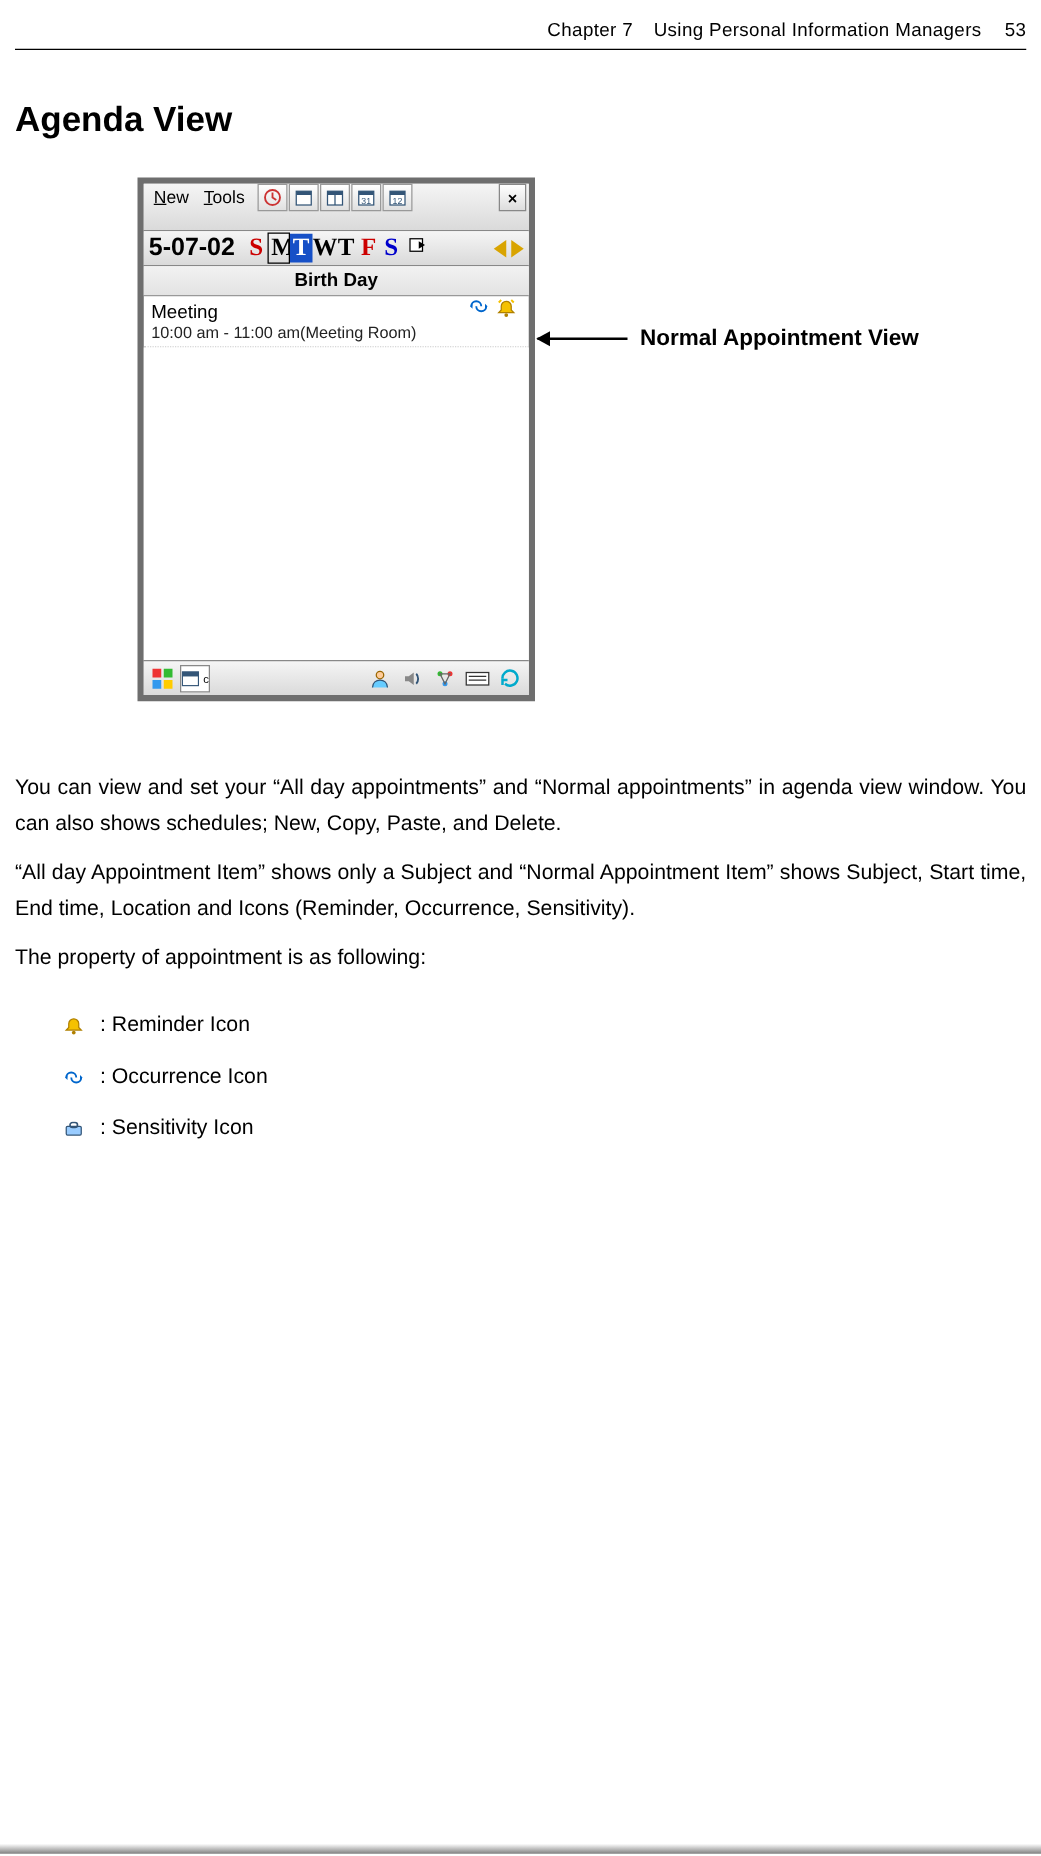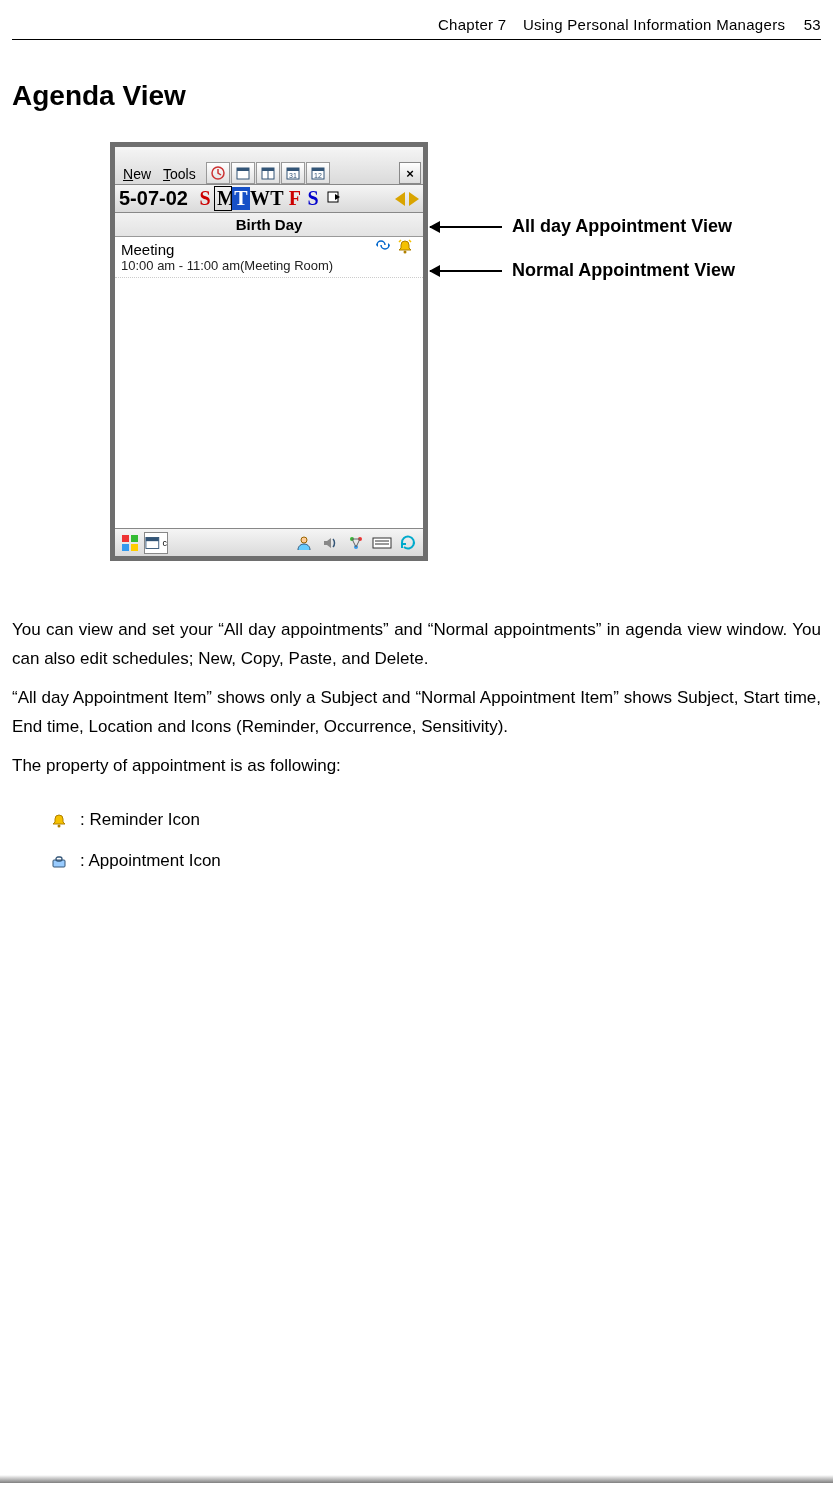--- a/index.html
+++ b/index.html
@@ -42,21 +42,21 @@
     width: 318px;
     border: 5px solid #6E6E6E;
     background: #fff;
     font-family: Tahoma, Arial, sans-serif;
     font-size: 13px;
   }
   .toolbar {
     background: linear-gradient(#F5F5F5, #DADADA);
     border-bottom: 1px solid #888;
     display: flex;
-    align-items: flex-end;
+    align-items: flex-start;
     height: 38px;
     padding: 0 2px;
   }
   .menu-item {
     padding: 2px 6px;
     font-size: 14px;
     color: #000;
   }
   .menu-item u { text-decoration: underline; }
   .tb-icons { display: flex; gap: 1px; margin-left: 4px; flex: 1;}
@@ -325,52 +325,59 @@
         </div>
         <div class="bb-icon">
           <svg width="18" height="18" viewBox="0 0 18 18">
                 <path d="M3 9a6 6 0 1 1 2 4" fill="none" stroke="#0AC" stroke-width="2"></path>
                 <path d="M3 14v-4h4" fill="none" stroke="#0AC" stroke-width="2"></path>
               </svg>
         </div>
       </div>
     </div>
 
-    <div class="callout callout1">
-      <div class="arrow-line"></div>
-      <div class="label">All day Appointment View</div>
-    </div>
     <div class="callout callout2">
       <div class="arrow-line"></div>
       <div class="label">Normal Appointment View</div>
     </div>
   </div>
 
   <div class="body-text">
-    <p>You can view and set your “All day appointments” and “Normal appointments” in agenda view window. You can also edit schedules; New, Copy, Paste, and Delete.</p>
+    <p>You can view and set your “All day appointments” and “Normal appointments” in agenda view window. You can also shows schedules; New, Copy, Paste, and Delete.</p>
     <p>“All day Appointment Item” shows only a Subject and “Normal Appointment Item” shows Subject, Start time, End time, Location and Icons (Reminder, Occurrence, Sensitivity).</p>
     <p>The property of appointment is as following:</p>
 
     <div class="icon-legend">
       <div class="row">
         <span class="ic">
           <svg width="16" height="16" viewBox="0 0 16 16">
                 <path d="M8 2a4 4 0 0 0-4 4v3l-2 2h12l-2-2V6a4 4 0 0 0-4-4z" fill="#F5C100" stroke="#B08000"></path>
                 <circle cx="8" cy="13" r="1.5" fill="#B08000"></circle>
               </svg>
         </span>
         <span>: Reminder Icon</span>
       </div>
       <div class="row">
         <span class="ic">
           <svg width="16" height="12" viewBox="0 0 16 12">
+                <path d="M2 6a4 4 0 0 1 8 0" fill="none" stroke="#06C" stroke-width="1.5"></path>
+                <path d="M14 6a4 4 0 0 1-8 0" fill="none" stroke="#06C" stroke-width="1.5"></path>
+                <path d="M1 6l2-2v4z" fill="#06C"></path>
+                <path d="M15 6l-2 2V4z" fill="#06C"></path>
+              </svg>
+        </span>
+        <span>: Occurrence Icon</span>
+      </div>
+      <div class="row">
+        <span class="ic">
+          <svg width="16" height="12" viewBox="0 0 16 12">
                 <rect x="2" y="4" width="12" height="7" rx="1" fill="#9CF" stroke="#357"></rect>
                 <rect x="5" y="1" width="6" height="4" rx="2" fill="none" stroke="#357" stroke-width="1.3"></rect>
               </svg>
         </span>
-        <span>: Appointment Icon</span>
+        <span>: Sensitivity Icon</span>
       </div>
     </div>
   </div>
 </div>
 
 <div class="footer-bar" style="top:1465px;"></div>
 </div>
 
 </body></html>

